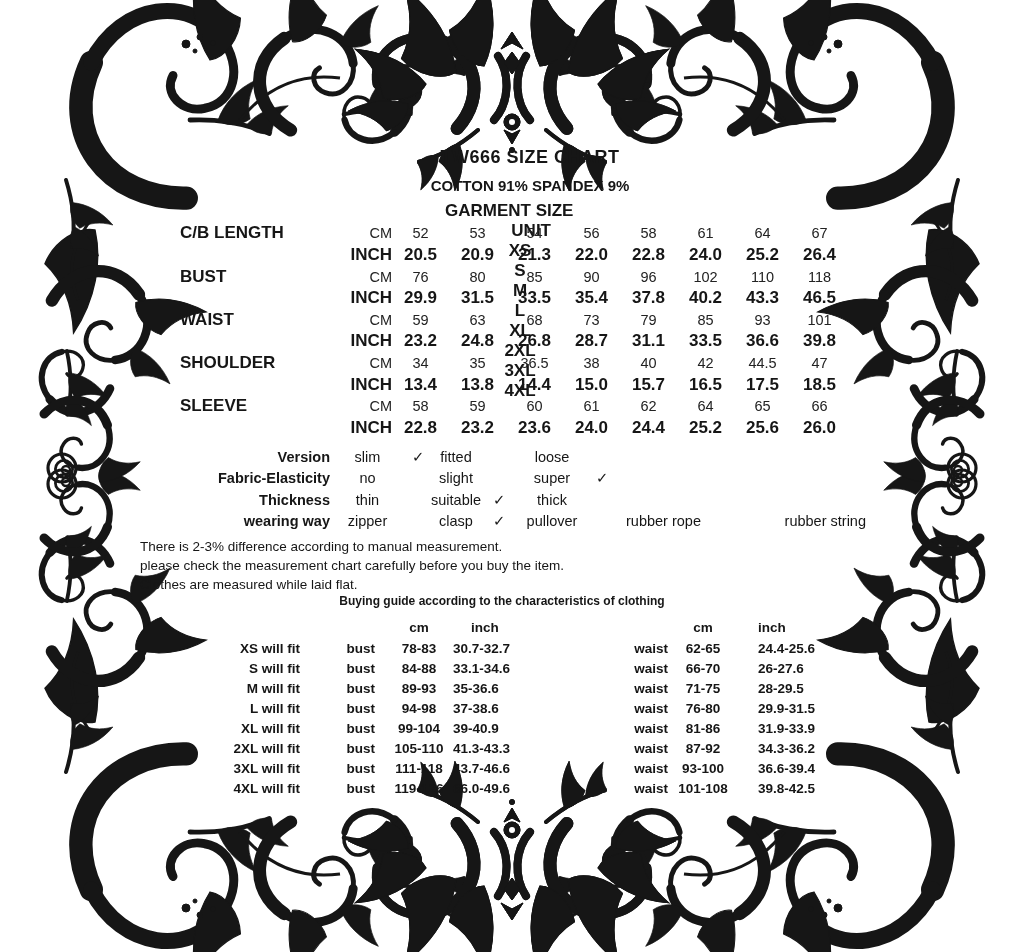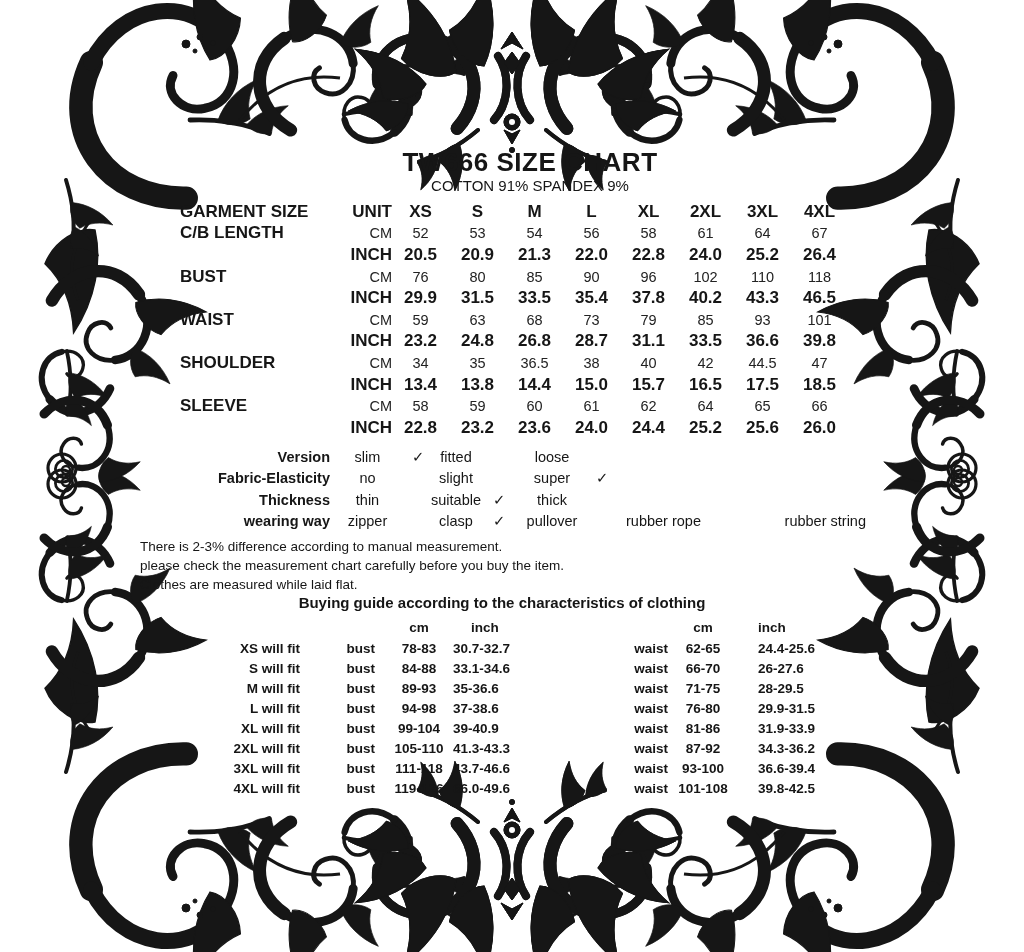--- a/index.html
+++ b/index.html
@@ -3,49 +3,49 @@
 <meta charset="utf-8">
 <style>
   html,body{margin:0;padding:0;background:#fff;}
   #stage{
     position:relative;width:1024px;height:952px;background:#fff;overflow:hidden;
     font-family:"Liberation Sans",sans-serif;color:#161616;
   }
   #border-svg{position:absolute;left:0;top:0;width:1024px;height:952px;}
   .abs{position:absolute;}
   
-  #title{left:170px;top:147px;width:720px;text-align:center;font-size:26px;font-weight:bold;letter-spacing:.5px;}
-  #subtitle{left:170px;top:177px;width:720px;text-align:center;font-size:15px;font-weight:normal;}
+  #title{left:170px;top:147px;width:720px;text-align:center;font-size:18px;font-weight:bold;letter-spacing:.5px;}
+  #subtitle{left:170px;top:177px;width:720px;text-align:center;font-size:15px;font-weight:bold;}
   
   #size-table{left:180px;top:201px;width:680px;}
   .srow{display:flex;height:21.6px;align-items:center;}
   .c{white-space:nowrap;}
   .lbl{width:150px;text-align:left;font-weight:bold;font-size:17px;}
   .unit{width:62px;text-align:right;}
   .v{width:57px;text-align:center;}
-  .hrow{font-weight:bold;font-size:17px;}
+  .hrow{font-weight:bold;font-size:17px;flex-direction:column;}
   #size-table div.srow:nth-of-type(odd) .unit,
   #size-table div.srow:nth-of-type(odd) .v{font-weight:bold;font-size:17px;}
   #size-table div.srow:nth-of-type(even) .unit,
   #size-table div.srow:nth-of-type(even) .v{font-weight:normal;font-size:14.5px;color:#222;}
   
   #attr-table{left:184px;top:446px;width:690px;}
   .arow{display:flex;height:21.5px;align-items:center;font-size:14.5px;}
   .albl{width:146px;text-align:right;font-weight:bold;padding-right:0;}
   .ao1{width:75px;text-align:center;}
   .ak1{width:26px;text-align:center;}
   .ao2{width:50px;text-align:center;}
   .ak2{width:36px;text-align:center;}
   .ao3{width:70px;text-align:center;}
   .ak3{width:30px;text-align:center;}
   .ao4{width:93px;text-align:center;}
   .ao5{width:156px;text-align:right;}
   
   #notes{left:140px;top:538px;width:724px;text-align:left;font-size:13.5px;line-height:18.8px;}
-  #guide-title{left:140px;top:594px;width:724px;text-align:center;font-size:15px;font-weight:bold;}
+  #guide-title{left:140px;top:594px;width:724px;text-align:center;font-size:12px;font-weight:bold;}
   
   #guide-table{left:180px;top:617px;width:680px;font-size:13.5px;font-weight:bold;}
   .grow{display:flex;height:20px;align-items:center;}
   .ghead{height:21px;}
   .gsize{width:120px;text-align:right;}
   .gpart1{width:85px;text-align:right;padding-right:10px;box-sizing:border-box;}
   .gcm1{width:68px;text-align:center;}
   .ginch1{width:115px;text-align:left;padding-left:0;}
   .gpart2{width:100px;text-align:right;}
   .gcm2{width:70px;text-align:center;}

